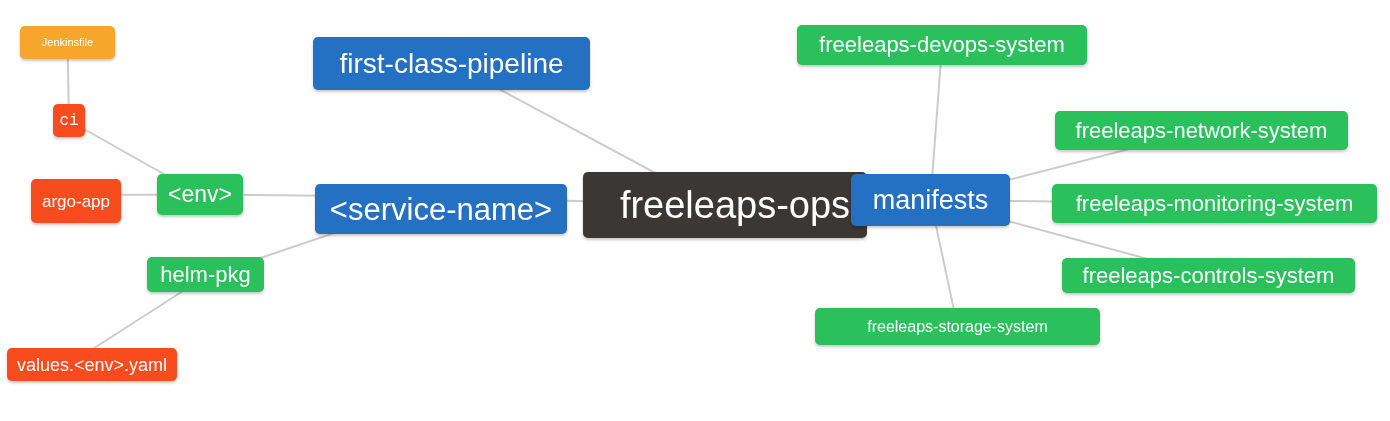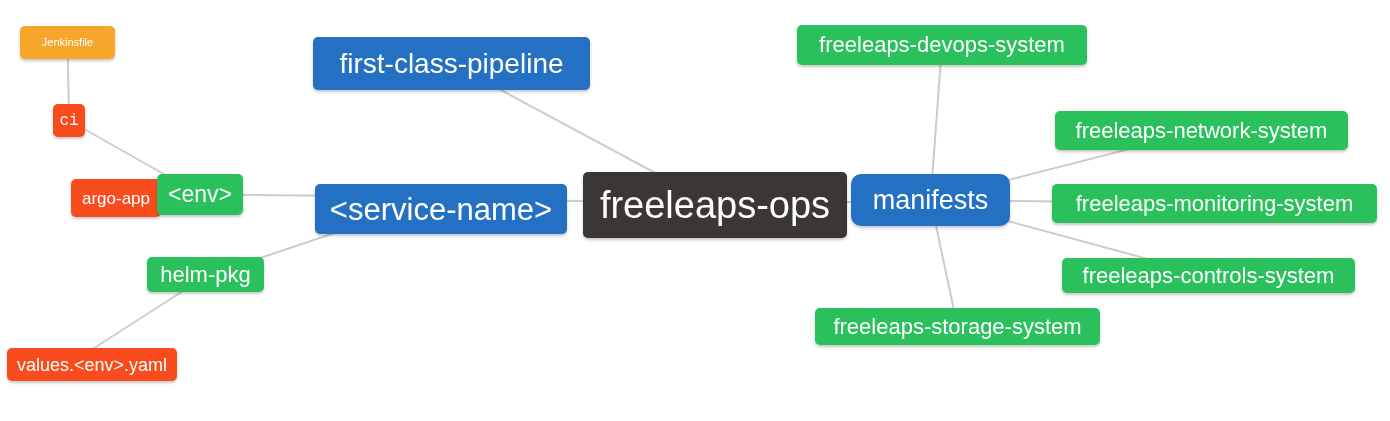--- a/index.html
+++ b/index.html
@@ -51,26 +51,26 @@
       <line x1="441" y1="197" x2="715" y2="205" stroke="#cccccc" stroke-width="2"></line>
       <line x1="715" y1="205" x2="930.5" y2="200" stroke="#cccccc" stroke-width="2"></line>
       <line x1="930.5" y1="200" x2="942" y2="45" stroke="#cccccc" stroke-width="2"></line>
       <line x1="930.5" y1="200" x2="1201.5" y2="130.5" stroke="#cccccc" stroke-width="2"></line>
       <line x1="930.5" y1="200" x2="1214.5" y2="203.5" stroke="#cccccc" stroke-width="2"></line>
       <line x1="930.5" y1="200" x2="1208.5" y2="275.5" stroke="#cccccc" stroke-width="2"></line>
       <line x1="930.5" y1="200" x2="957.5" y2="326.5" stroke="#cccccc" stroke-width="2"></line>
     </svg>
 <div class="node" style="left: 20px; top: 26px; width: 95px; height: 33px; font-size: 11px; background: rgb(247, 166, 44);">Jenkinsfile</div>
     <div class="node" style="left: 53px; top: 104px; width: 32px; height: 33px; font-size: 16px; background: rgb(249, 76, 30); font-family: Liberation Mono, monospace;">ci</div>
-    <div class="node" style="left: 31px; top: 179px; width: 90px; height: 38px; font-size: 17px; background: rgb(249, 76, 30); margin-left: 40px;">argo-app</div>
+    <div class="node" style="left: 31px; top: 179px; width: 90px; height: 44px; font-size: 17px; background: rgb(249, 76, 30);">argo-app</div>
     <div class="node" style="left: 157px; top: 174px; width: 86px; height: 41px; font-size: 23px; background: rgb(42, 193, 93);">&lt;env&gt;</div>
     <div class="node" style="left: 147px; top: 257px; width: 117px; height: 35px; font-size: 22px; background: rgb(42, 193, 93);">helm-pkg</div>
     <div class="node" style="left: 7px; top: 333px; width: 170px; height: 33px; font-size: 18px; background: rgb(249, 76, 30); margin-top: 15px;">values.&lt;env&gt;.yaml</div>
     <div class="node" style="left: 313px; top: 37px; width: 277px; height: 53px; font-size: 28px; background: rgb(36, 112, 194);">first-class-pipeline</div>
     <div class="node" style="left: 315px; top: 184px; width: 252px; height: 50px; font-size: 31px; background: rgb(36, 112, 194);">&lt;service-name&gt;</div>
-    <div class="node" style="left: 583px; top: 172px; width: 264px; height: 66px; font-size: 38px; background: rgb(59, 55, 52);">freeleaps-ops</div>
-    <div class="node" style="left: 851px; top: 174px; width: 159px; height: 52px; font-size: 27px; background: rgb(36, 112, 194); border-radius: 10px;">manifests</div>
+    <div class="node" style="left: 583px; top: 172px; width: 264px; height: 66px; font-size: 38px; background: rgb(59, 55, 52); padding-left: 20px;">freeleaps-ops</div>
+    <div class="node" style="left: 851px; top: 174px; width: 159px; height: 52px; font-size: 27px; background: rgb(36, 112, 194);">manifests</div>
     <div class="node" style="left: 797px; top: 25px; width: 290px; height: 40px; font-size: 22px; background: rgb(42, 193, 93);">freeleaps-devops-system</div>
     <div class="node" style="left: 1055px; top: 111px; width: 293px; height: 39px; font-size: 22px; background: rgb(42, 193, 93);">freeleaps-network-system</div>
     <div class="node" style="left: 1052px; top: 184px; width: 325px; height: 39px; font-size: 22px; background: rgb(42, 193, 93);">freeleaps-monitoring-system</div>
     <div class="node" style="left: 1062px; top: 258px; width: 293px; height: 35px; font-size: 22px; background: rgb(42, 193, 93);">freeleaps-controls-system</div>
-    <div class="node" style="left: 815px; top: 308px; width: 285px; height: 37px; font-size: 22px; background: rgb(42, 193, 93);">freeleaps-storage-system</div>
+    <div class="node" style="left: 815px; top: 308px; width: 285px; height: 37px; font-size: 16px; background: rgb(42, 193, 93);">freeleaps-storage-system</div>
   </div>
 
 </body></html>

